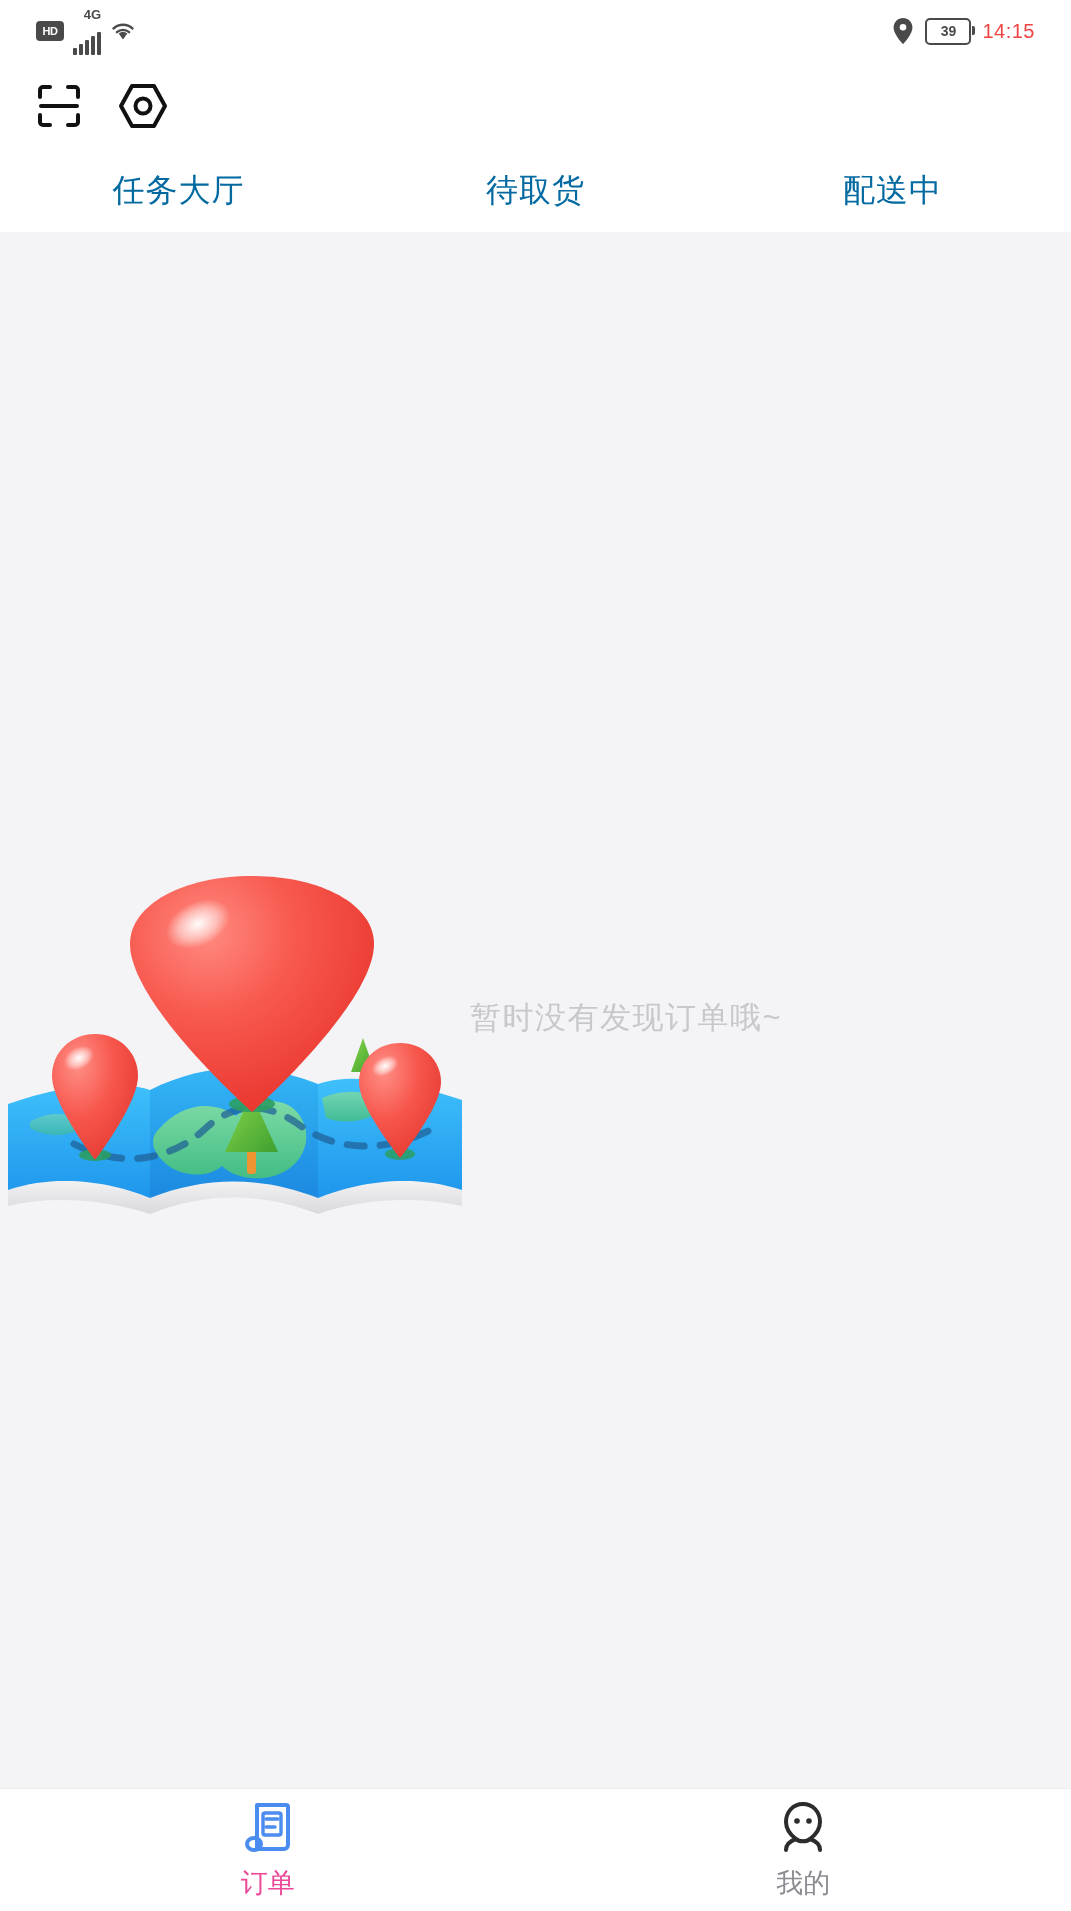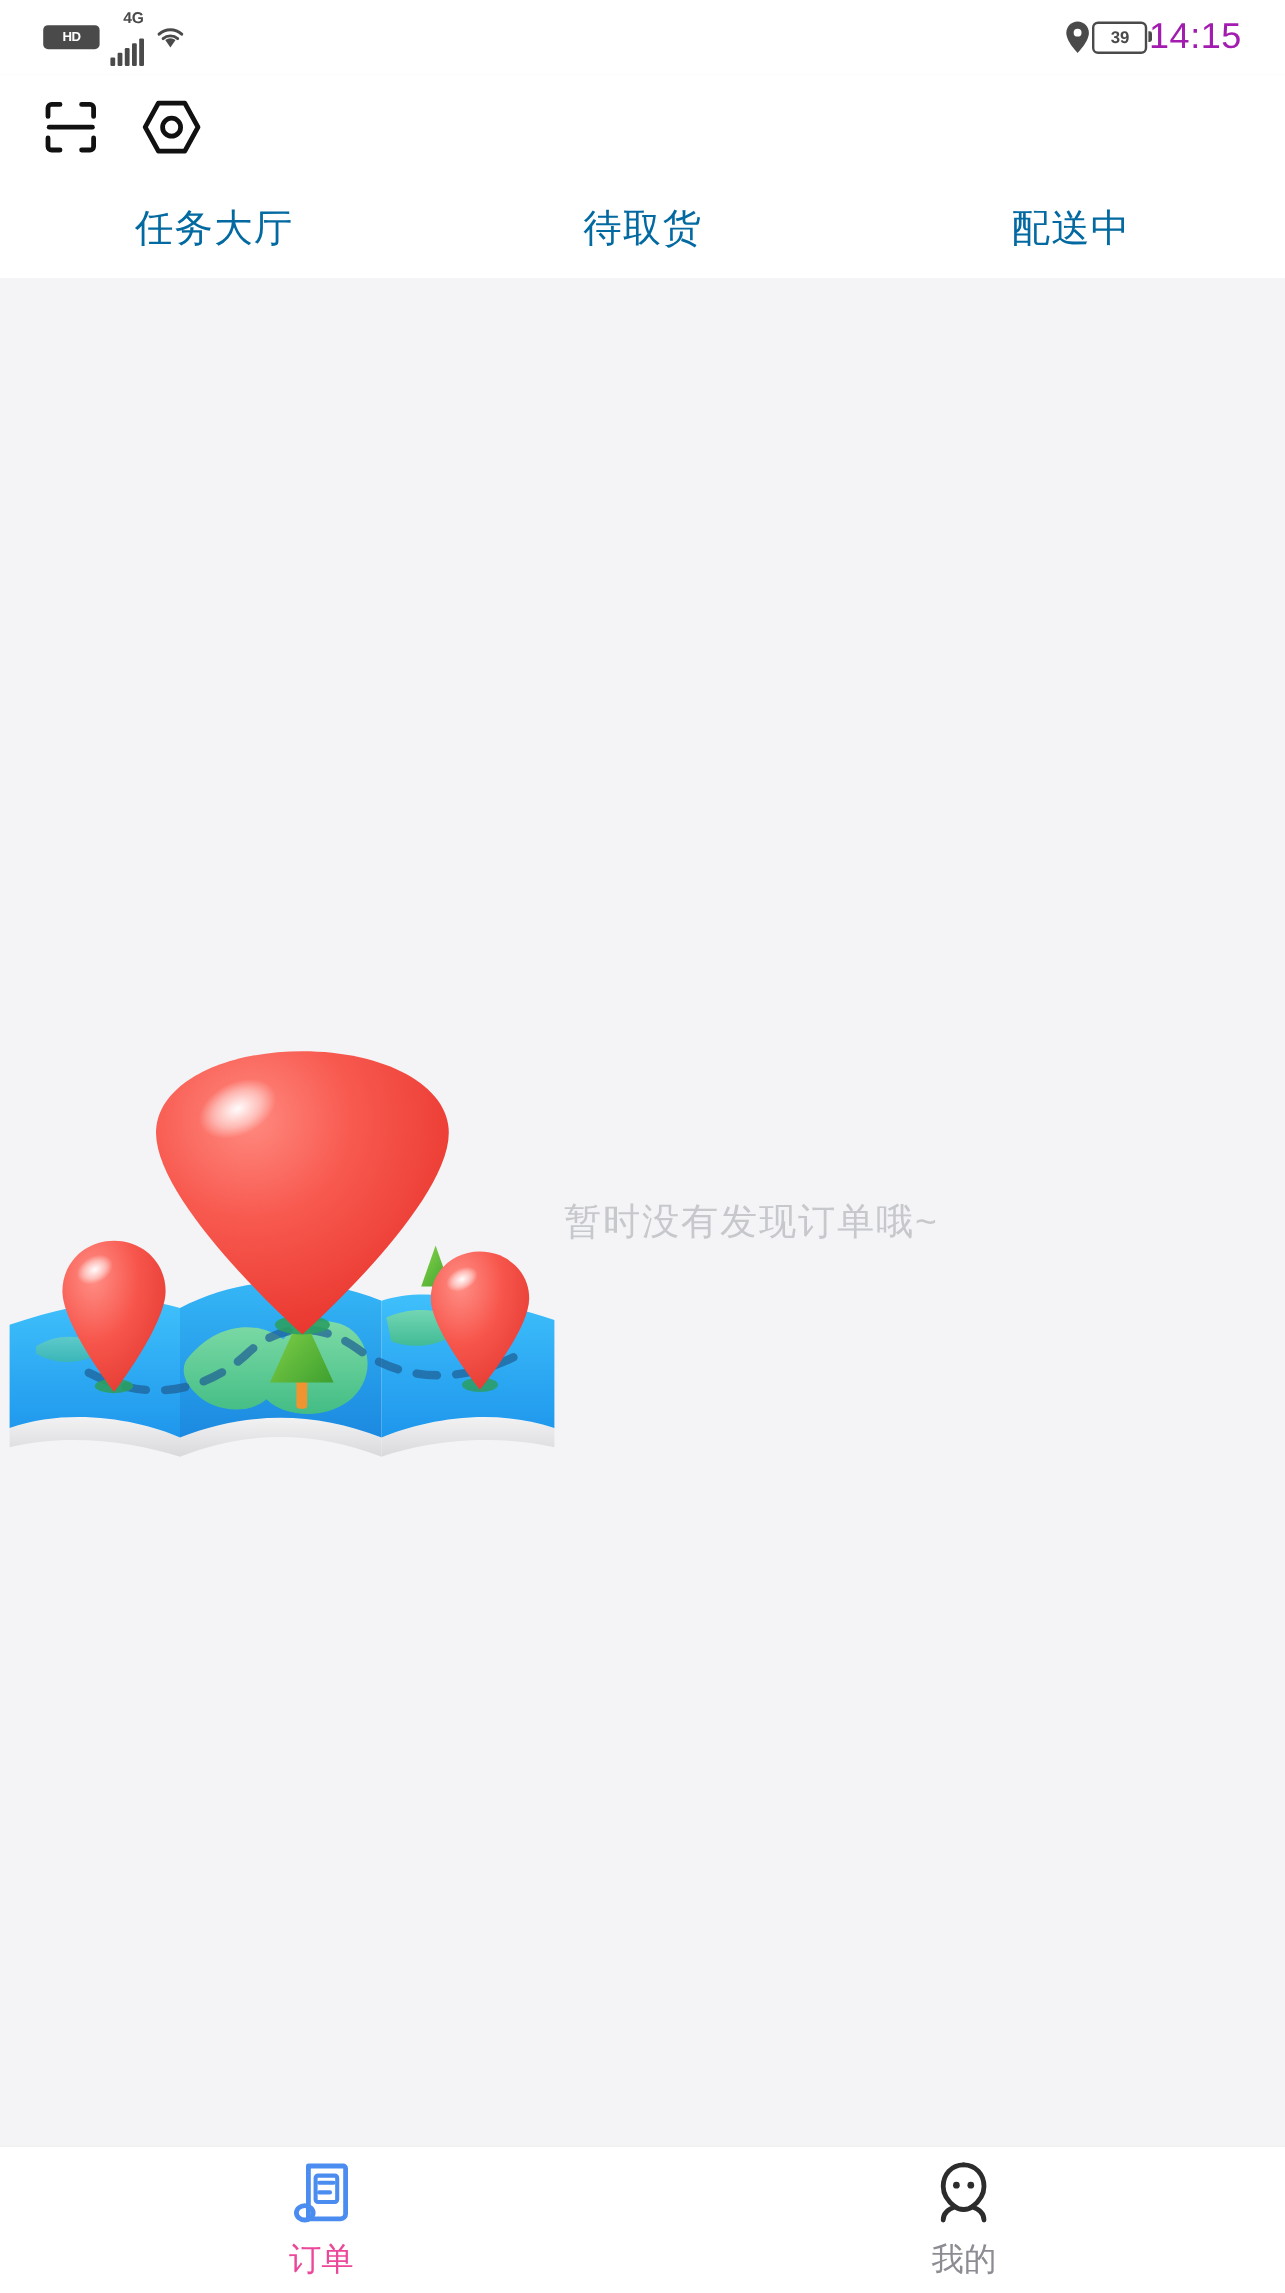--- a/index.html
+++ b/index.html
@@ -12,43 +12,43 @@
   }
   .phone{position:relative;width:1071px;height:1911px;background:#f4f4f6;display:flex;flex-direction:column;}
 
   
   .statusbar{
     height:62px;background:#ffffff;flex:0 0 62px;
     display:flex;align-items:center;justify-content:space-between;
     padding:0 36px;box-sizing:border-box;
   }
   .sb-left{display:flex;align-items:center;gap:9px;}
-  .sb-right{display:flex;align-items:center;gap:1px;}
+  .sb-right{display:flex;align-items:center;gap:11px;}
   .hd-badge{
-    width:47px;height:20px;border-radius:4px;background:#4a4a4a;color:#fff;
+    width:28px;height:20px;border-radius:4px;background:#4a4a4a;color:#fff;
     font-size:11px;font-weight:bold;display:flex;align-items:center;justify-content:center;
     letter-spacing:-0.5px;
   }
   .net-wrap{display:flex;align-items:flex-end;gap:2px;flex-direction:column;}
   .net-label{font-size:13px;color:#4a4a4a;font-weight:bold;line-height:1;margin-bottom:10px;}
   .bars{display:flex;align-items:flex-end;gap:2px;height:22px;}
   .bars i{width:4px;background:#4a4a4a;border-radius:1px;display:block;}
   .bars i:nth-child(1){height:7px}
   .bars i:nth-child(2){height:11px}
   .bars i:nth-child(3){height:15px}
   .bars i:nth-child(4){height:19px}
   .bars i:nth-child(5){height:23px}
   .wifi{width:26px;height:22px;position:relative;}
   .battery{
     width:42px;height:23px;border:2.5px solid #4a4a4a;border-radius:5px;
     display:flex;align-items:center;justify-content:center;position:relative;
   }
   .battery:after{content:"";position:absolute;right:-6px;top:6px;width:3px;height:9px;background:#4a4a4a;border-radius:0 2px 2px 0;}
   .battery span{font-size:14px;color:#4a4a4a;font-weight:bold;line-height:1;}
-  .clock{font-size:30px;color:#a21caf;letter-spacing:0.5px;}
+  .clock{font-size:20px;color:#ef4444;letter-spacing:0.5px;}
 
   
   .appbar{
     height:88px;flex:0 0 88px;background:#ffffff;
     display:flex;align-items:center;justify-content:space-between;
     padding:0 38px 0 34px;box-sizing:border-box;
   }
   .appbar-left{display:flex;align-items:center;gap:18px;}
   .store-name{font-size:34px;color:#1b1b1b;letter-spacing:1px;}
   .appbar-right{display:flex;align-items:center;gap:34px;}

